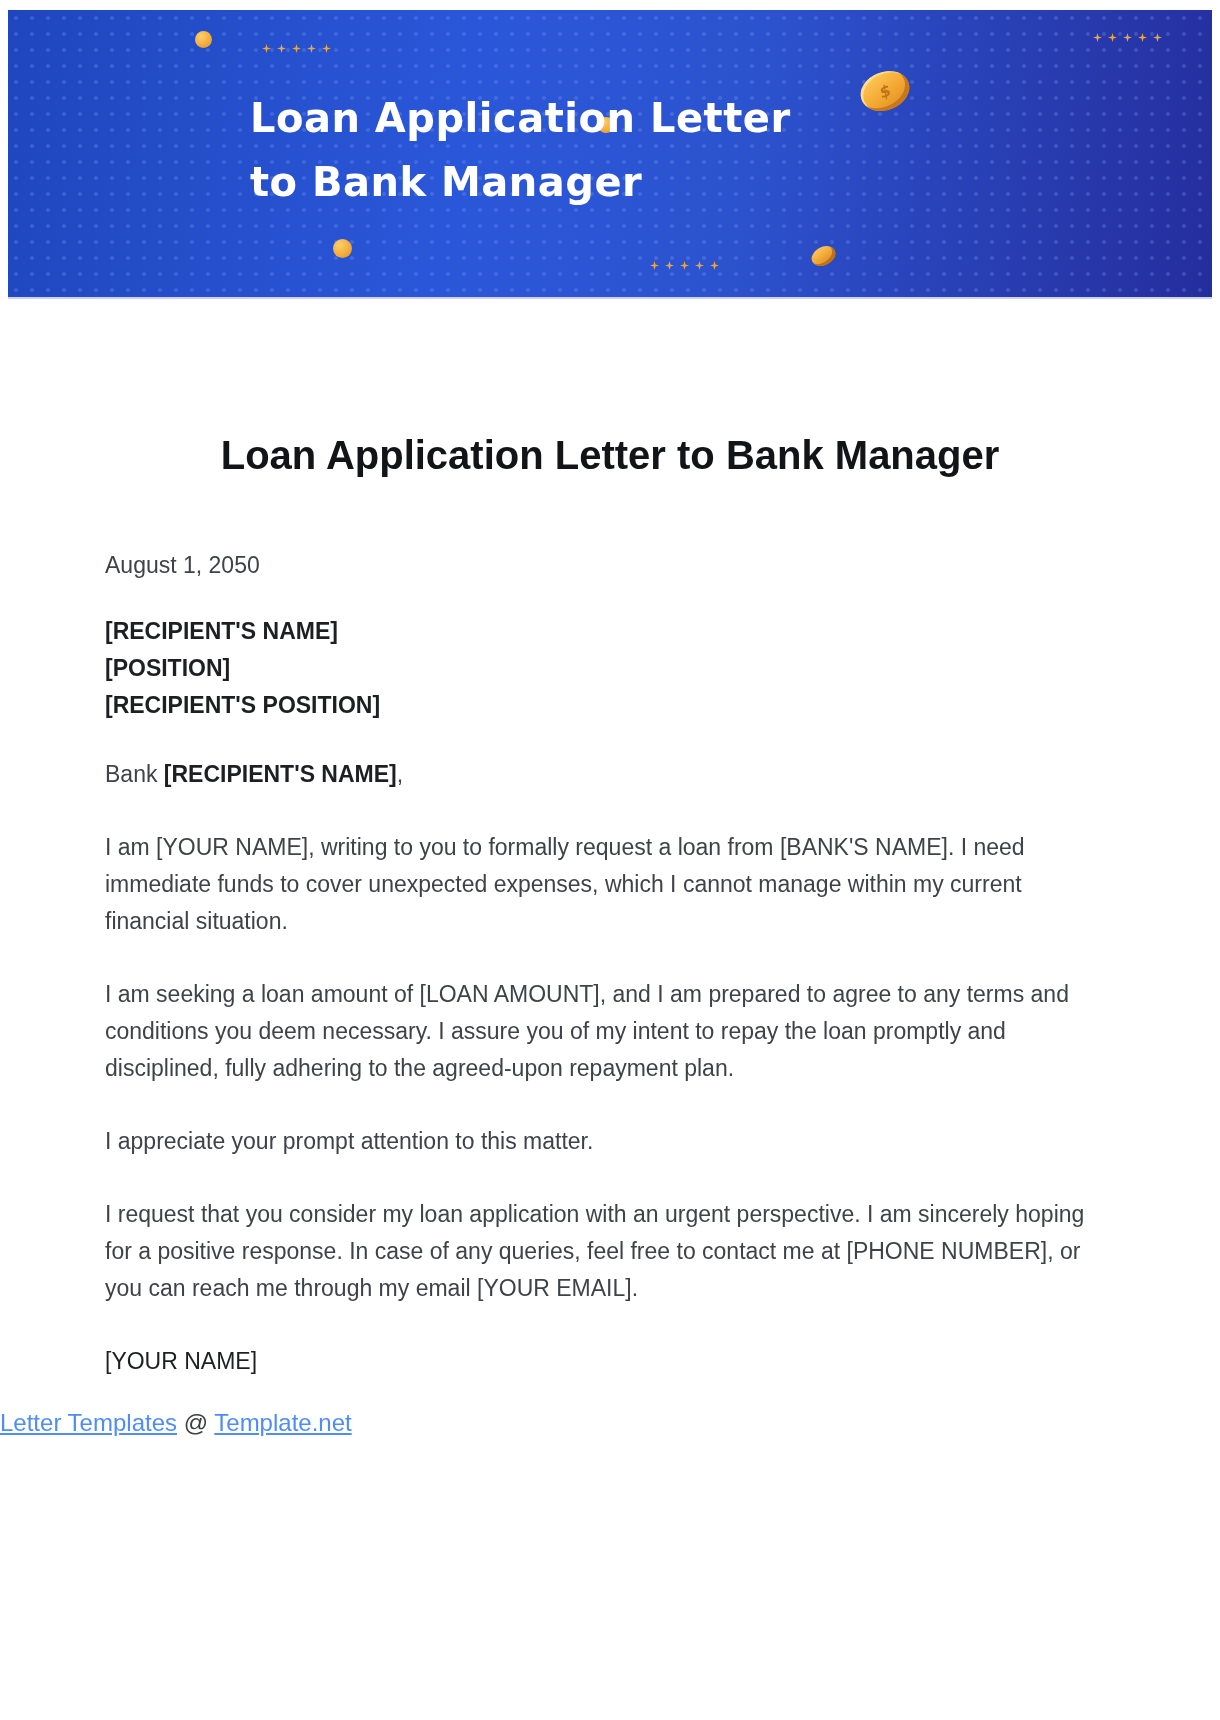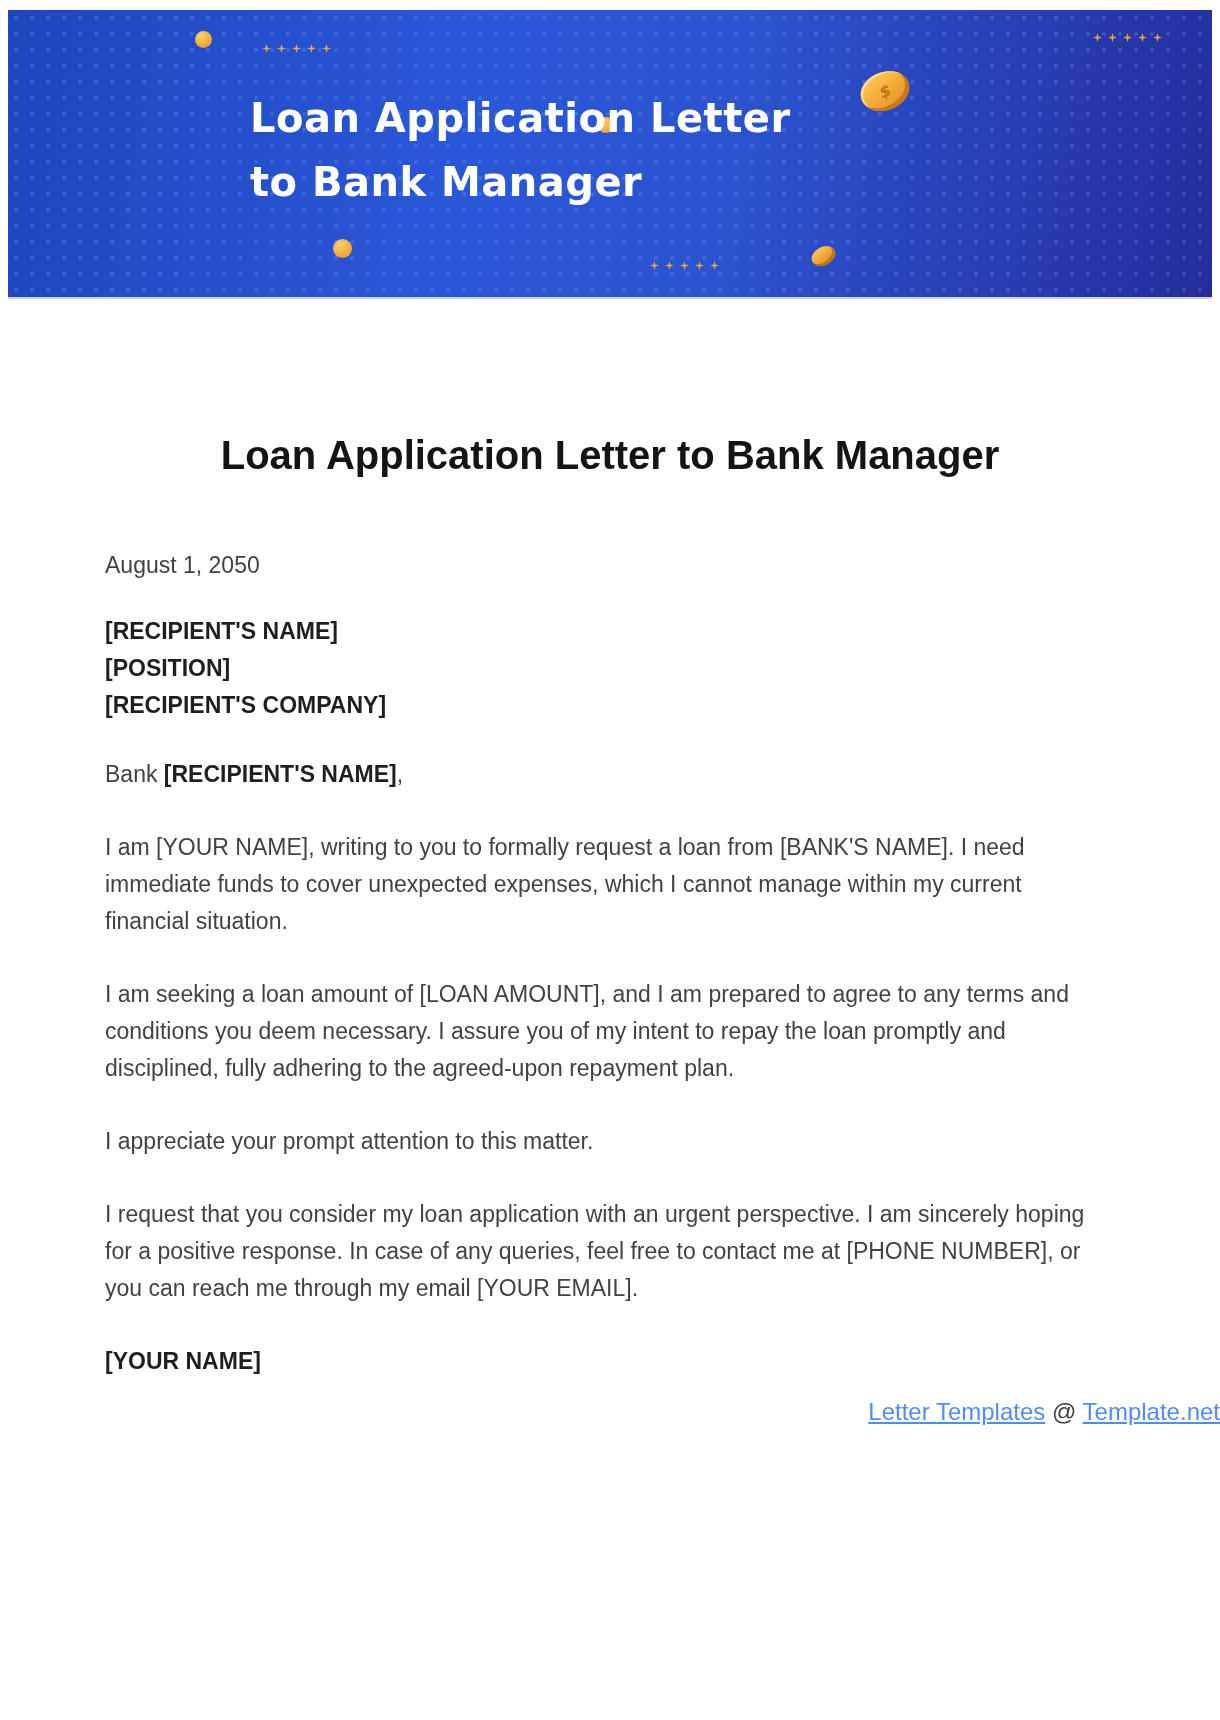--- a/index.html
+++ b/index.html
@@ -89,26 +89,26 @@
     margin: 0 auto 4px 105px;
     color: #3f4348;
     font-size: 23px;
     line-height: 37px;
   }
   .date-line { margin-top: 66px; }
   .recipient-block { margin-top: 29px; font-weight: 700; color: #1d1f22; }
   .salutation { margin-top: 32px; }
   .salutation b { color: #1d1f22; }
   .para { margin-top: 36px; }
-  .signature { margin-top: 36px; font-weight: 700; color: #1d1f22; }
+  .signature { margin-top: 36px; font-weight: 400; color: #1d1f22; }
 
   
   .footer {
-    margin-top: 13px;
-    text-align: right;
+    margin-top: 24px;
+    text-align: left;
     font-size: 24px;
     line-height: 37px;
     color: #3c4043;
   }
   .footer a {
     color: #4f8df5;
     text-decoration: underline;
     cursor: pointer;
   }
 </style>
@@ -155,21 +155,21 @@
   </div>
 
   <h1 class="doc-title">Loan Application Letter to Bank Manager</h1>
 
   <div class="letter">
     <div class="date-line">August 1, 2050</div>
 
     <div class="recipient-block">
       <div>[RECIPIENT'S NAME]</div>
       <div>[POSITION]</div>
-      <div>[RECIPIENT'S COMPANY]</div>
+      <div>[RECIPIENT'S POSITION]</div>
     </div>
 
     <div class="salutation"><span>Bank </span><b>[RECIPIENT'S NAME]</b><span>,</span></div>
 
     <p class="para">I am [YOUR NAME], writing to you to formally request a loan from [BANK'S NAME]. I need immediate funds to cover unexpected expenses, which I cannot manage within my current financial situation.</p>
     <p class="para">I am seeking a loan amount of [LOAN AMOUNT], and I am prepared to agree to any terms and conditions you deem necessary. I assure you of my intent to repay the loan promptly and disciplined, fully adhering to the agreed-upon repayment plan.</p>
     <p class="para">I appreciate your prompt attention to this matter.</p>
 
     <p class="para">I request that you consider my loan application with an urgent perspective. I am sincerely hoping for a positive response. In case of any queries, feel free to contact me at [PHONE NUMBER], or you can reach me through my email [YOUR EMAIL].</p>
     <p class="signature">[YOUR NAME]</p>

